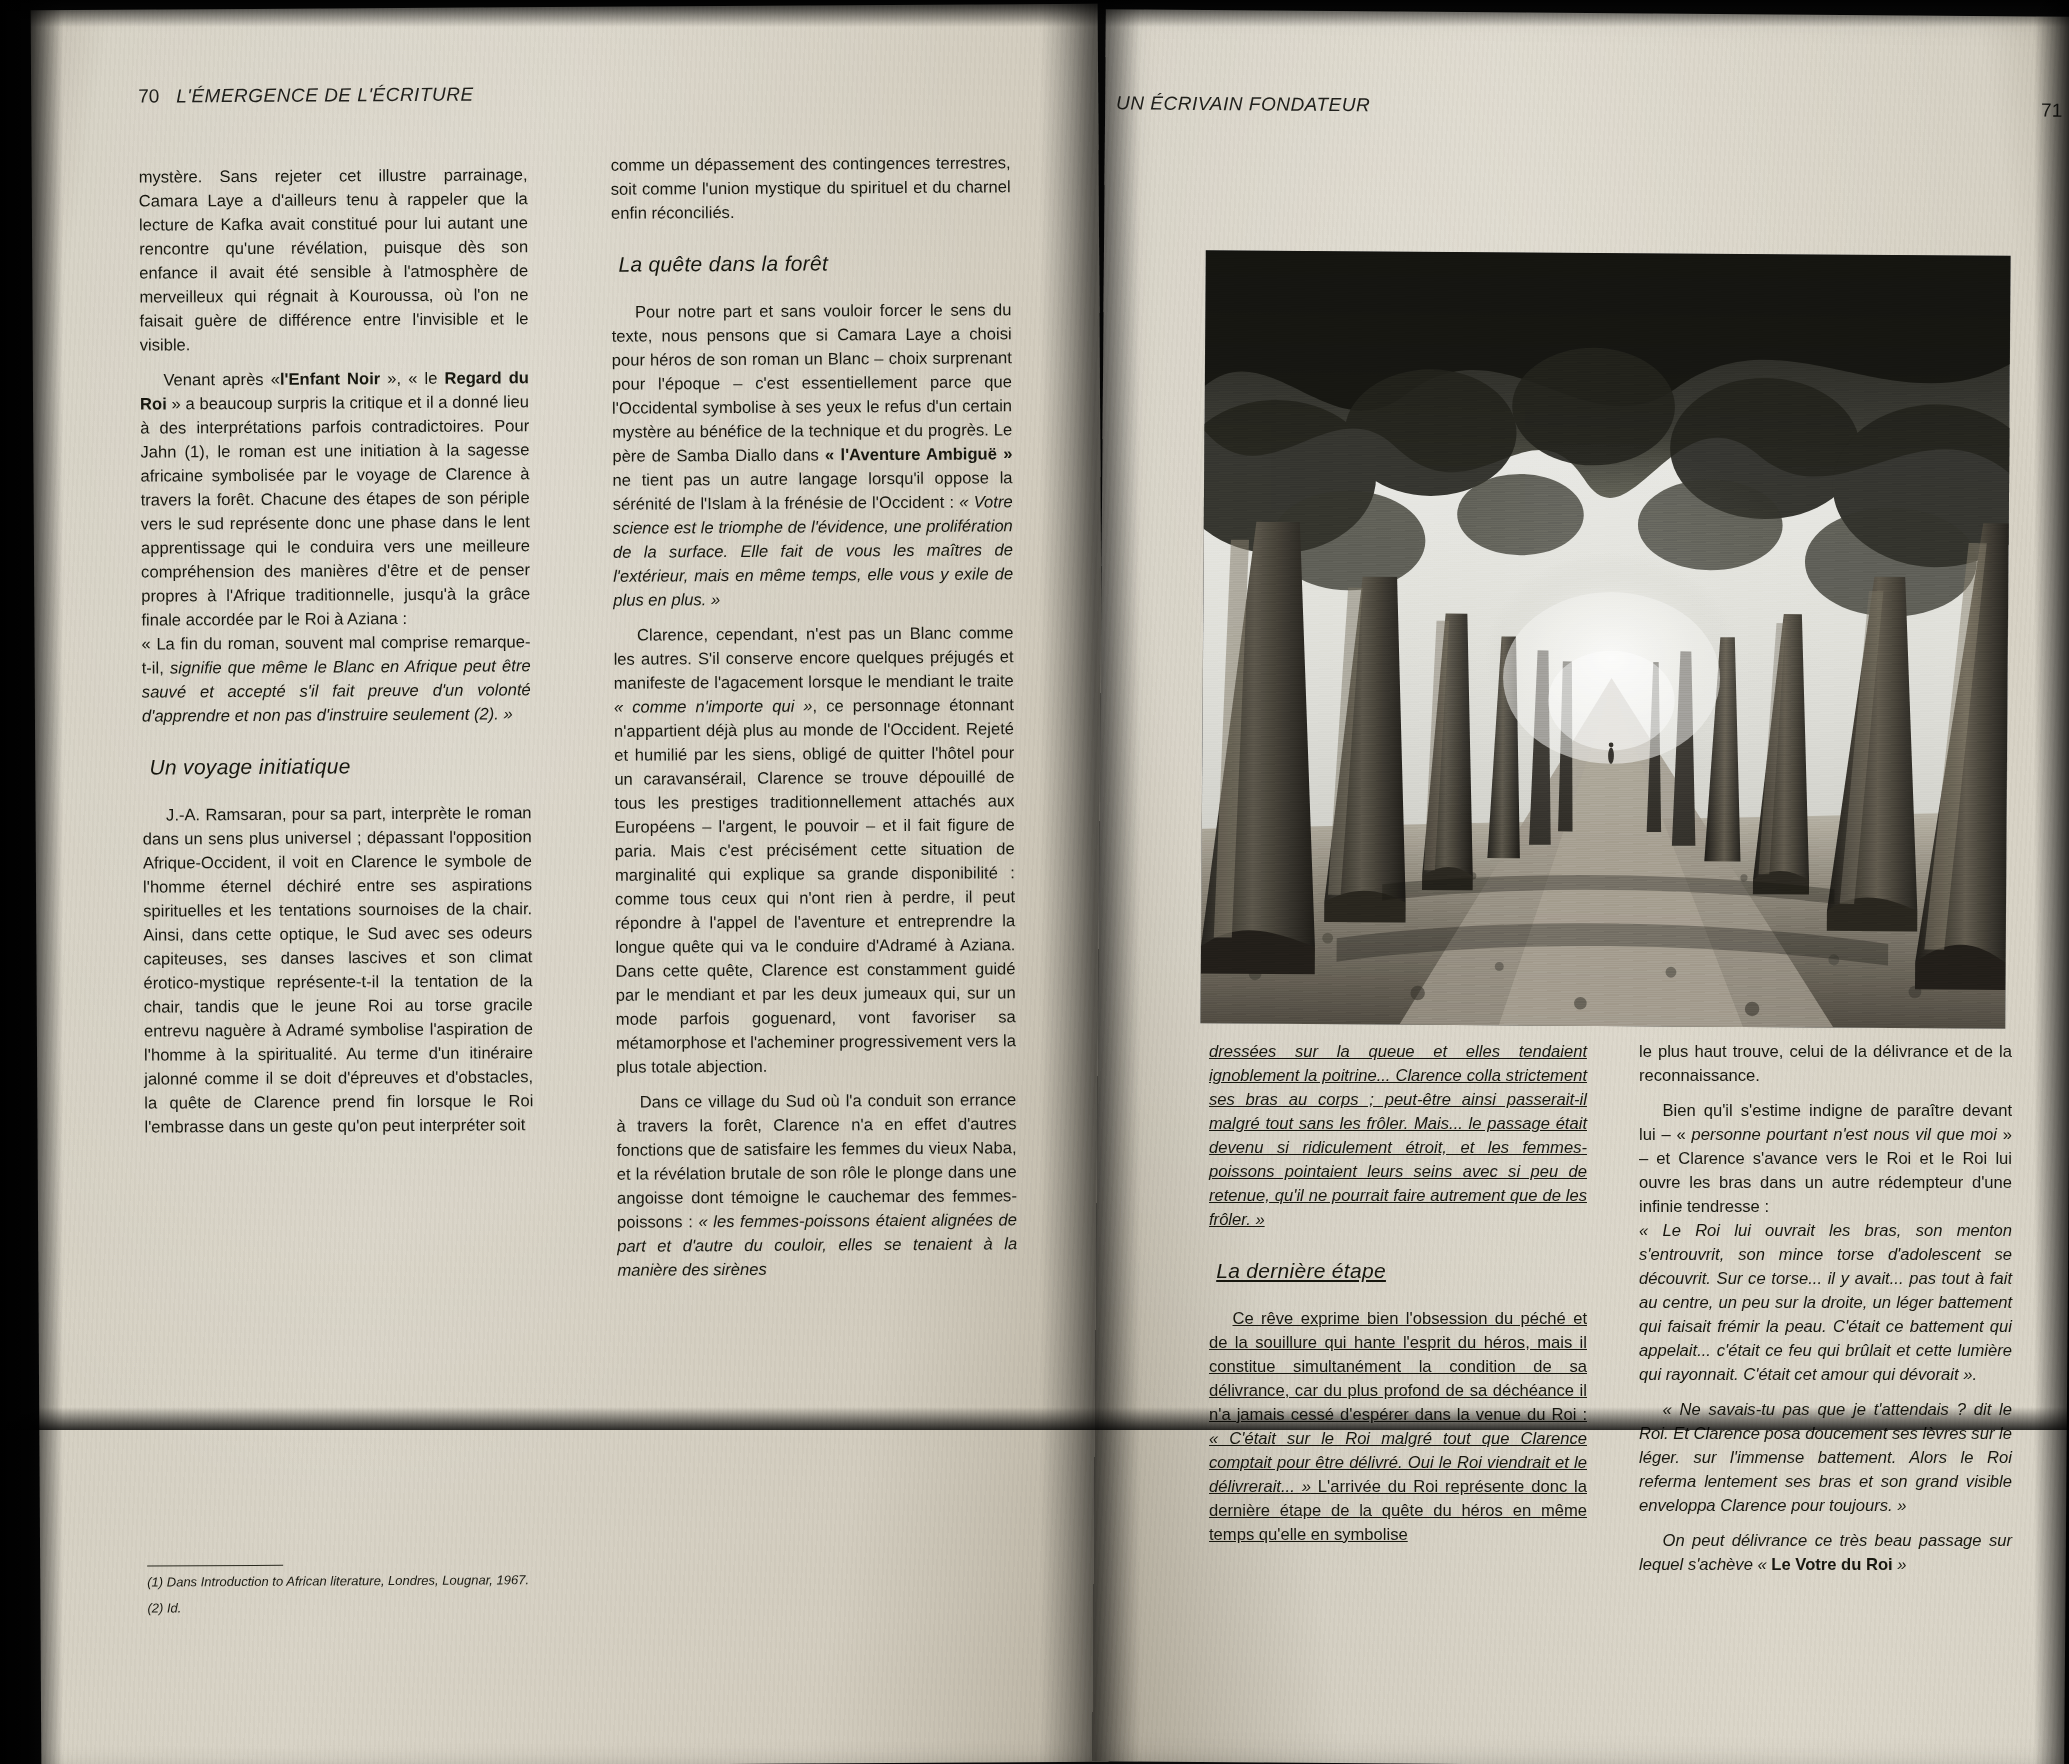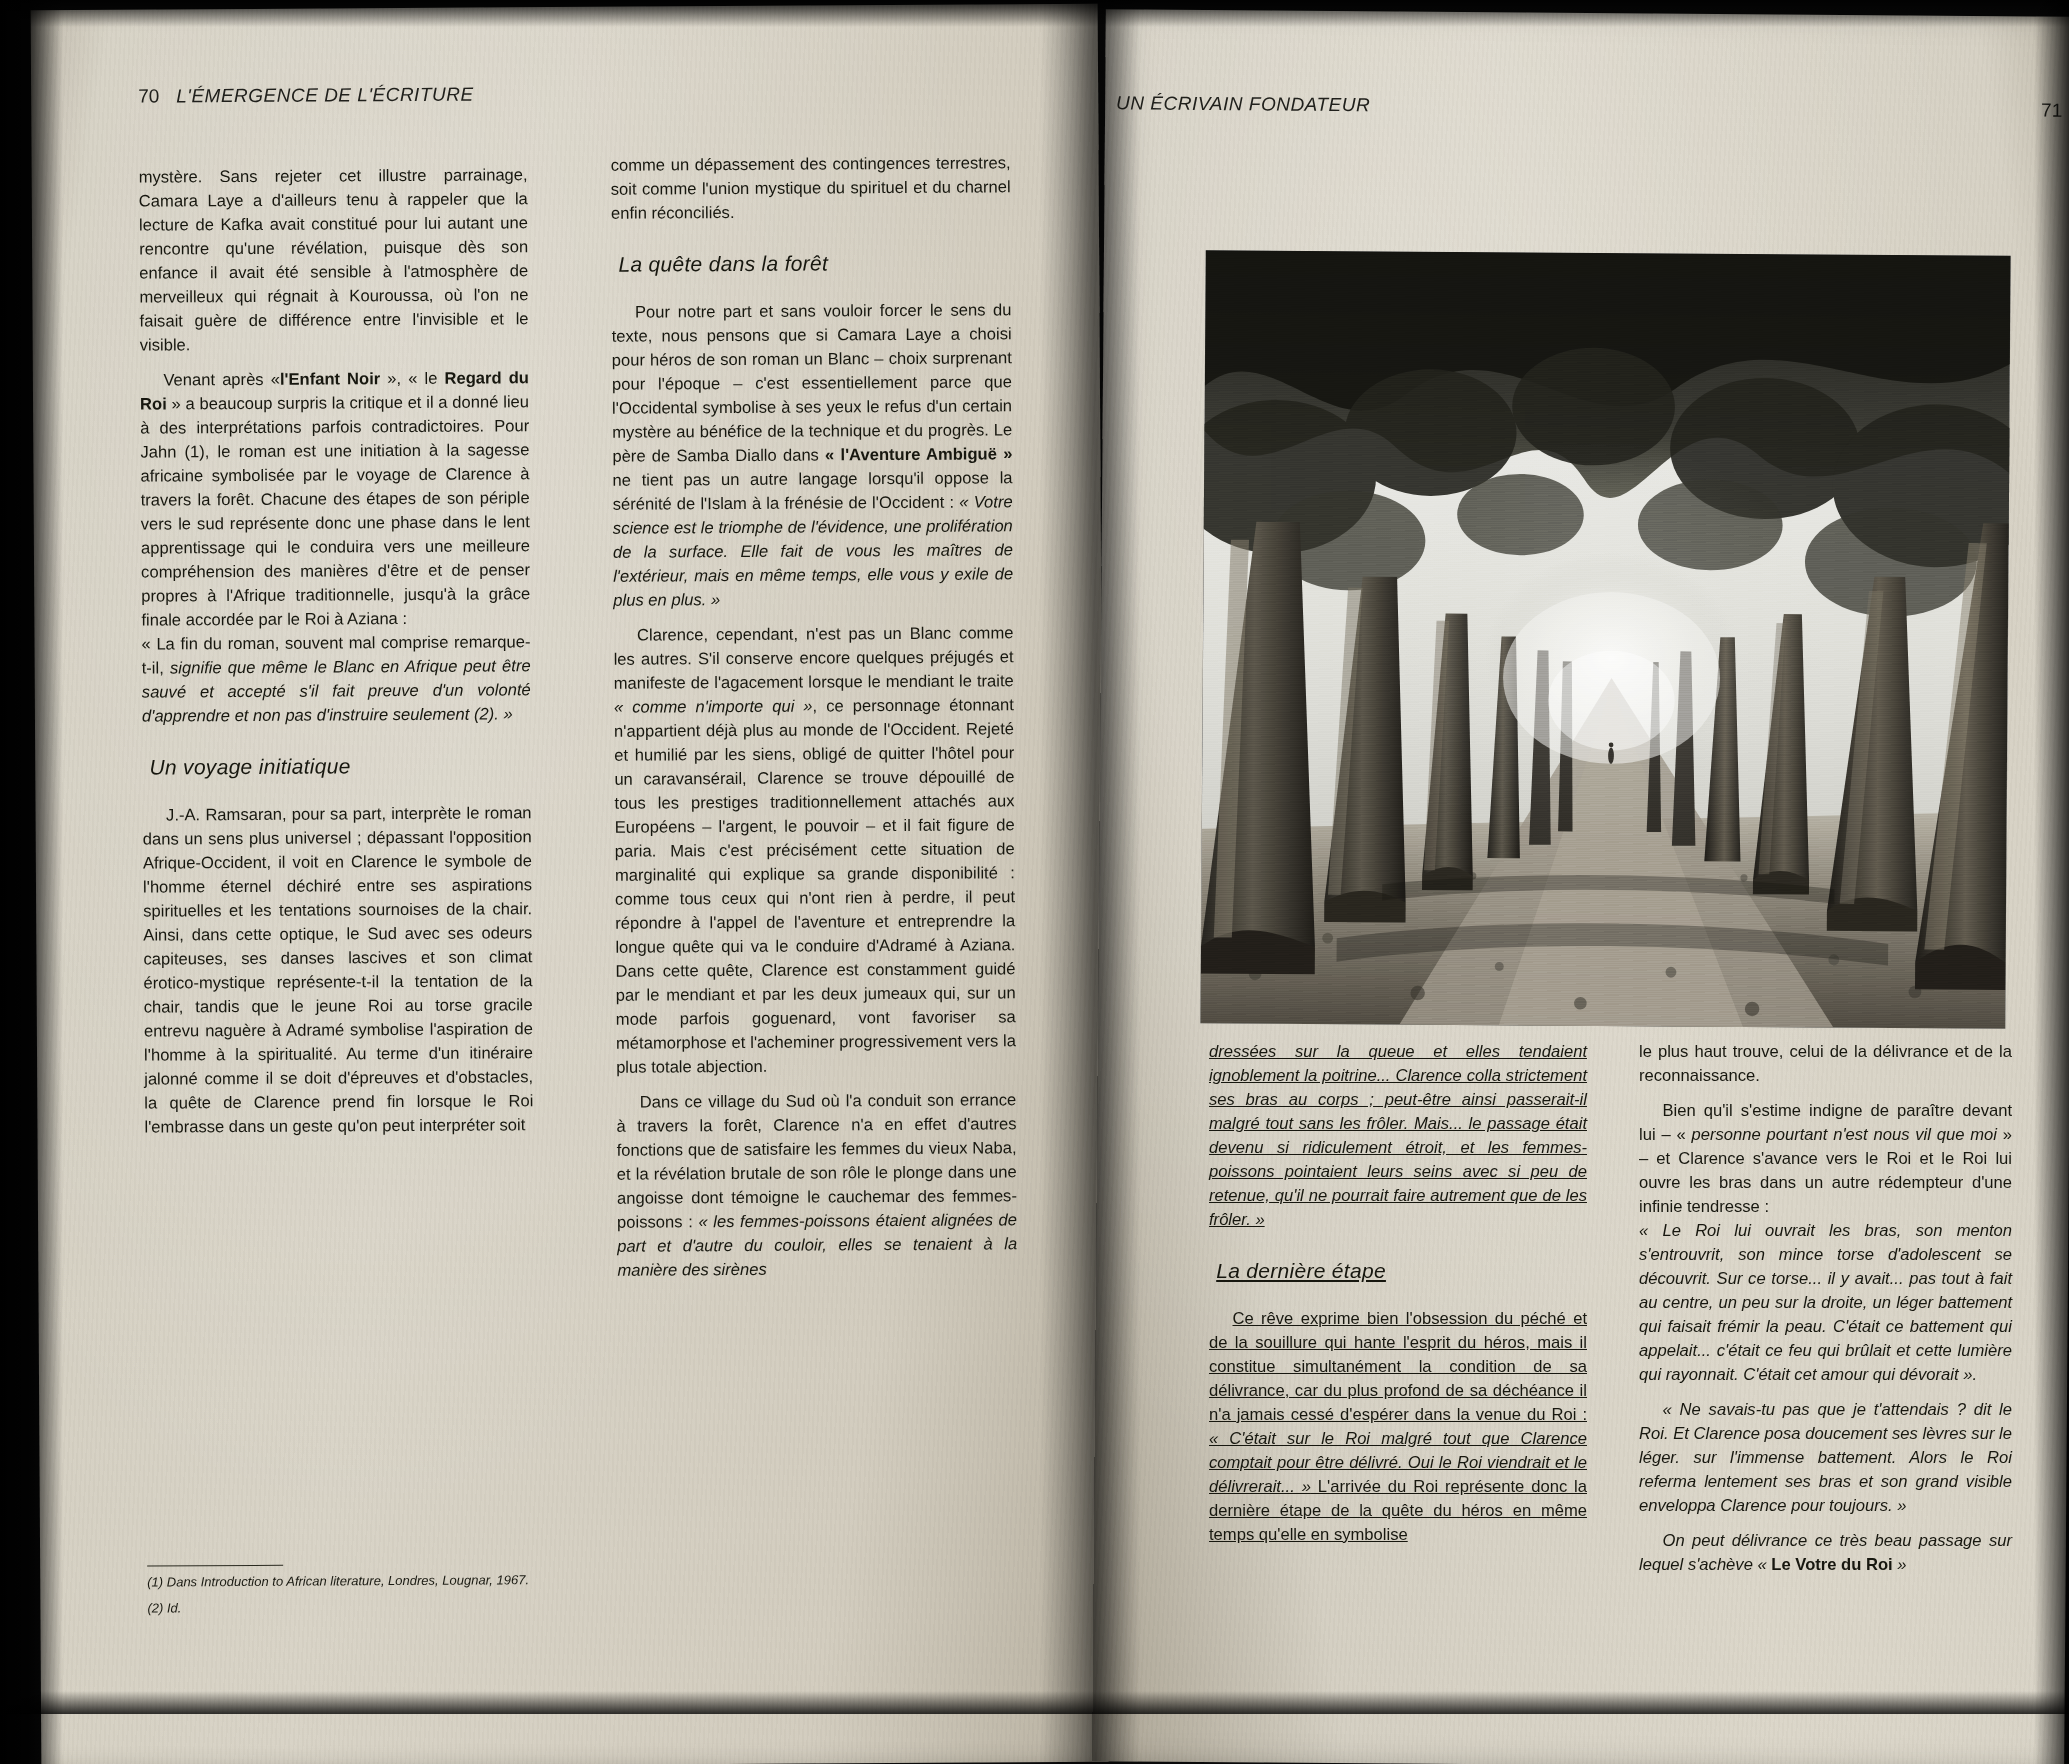--- a/index.html
+++ b/index.html
@@ -18,21 +18,21 @@
     width: 2070px;
     height: 1765px;
     background: #0a0a0a;
   }
   
   .book {
     position: absolute;
     left: 0;
     top: 0;
     width: 2070px;
-    height: 1714px;
+    height: 1430px;
   }
   .page {
     position: absolute;
     top: 0;
     background: #cfcabb;
     overflow: hidden;
   }
   .page-left {
     left: 36px;
     top: 7.2px;

